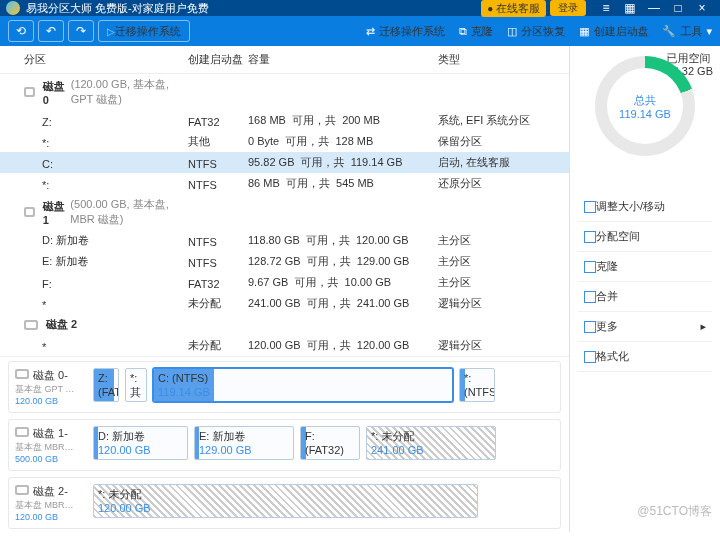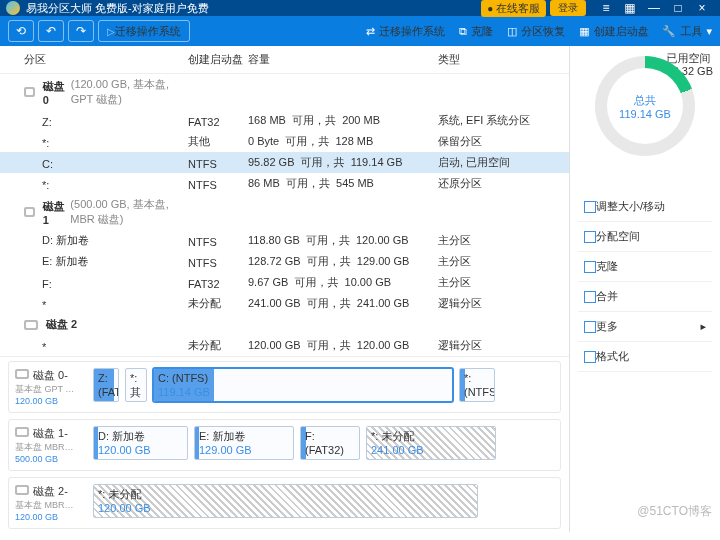--- a/index.html
+++ b/index.html
@@ -107,21 +107,21 @@
         <div class="row part">
           <div class="c-name" style="padding-left:34px">*:</div>
           <div class="c-fs">其他</div>
           <div class="c-cap">0 Byte&nbsp;&nbsp;可用，共&nbsp;&nbsp;128 MB</div>
           <div class="c-type">保留分区</div>
         </div>
         <div class="row part sel">
           <div class="c-name" style="padding-left:34px">C:</div>
           <div class="c-fs">NTFS</div>
           <div class="c-cap">95.82 GB&nbsp;&nbsp;可用，共&nbsp;&nbsp;119.14 GB</div>
-          <div class="c-type">启动, 已用空间</div>
+          <div class="c-type">启动, 在线客服</div>
         </div>
         <div class="row part">
           <div class="c-name" style="padding-left:34px">*:</div>
           <div class="c-fs">NTFS</div>
           <div class="c-cap">86 MB&nbsp;&nbsp;可用，共&nbsp;&nbsp;545 MB</div>
           <div class="c-type">还原分区</div>
         </div>
         <div class="row disk">
           <div class="c-name dsk">
             <span class="diskico"></span>

